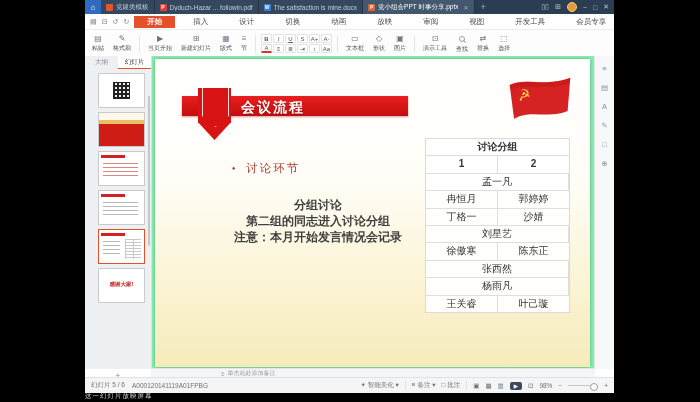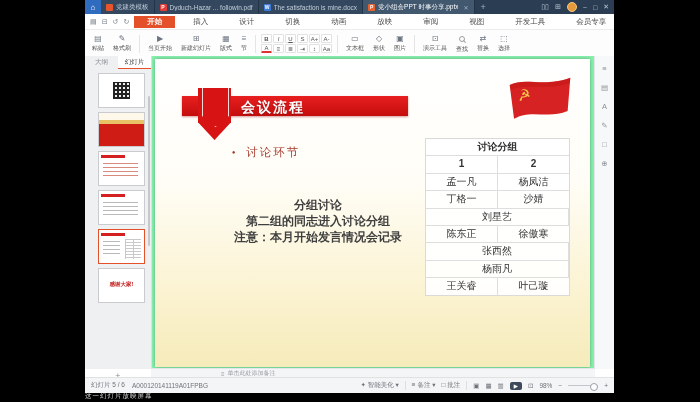--- a/index.html
+++ b/index.html
@@ -68,21 +68,21 @@
      box-shadow:0 0 3px rgba(0,0,0,.3);overflow:hidden;}
   .titlebar{position:absolute;left:27px;top:37px;width:226px;height:20px;
      background:linear-gradient(180deg,#e81f1f,#c40d0d);box-shadow:0 1px 2px rgba(160,30,30,.45);}
   .badge{position:absolute;left:43px;top:29px;width:33px;height:52px;background:#d81313;
      clip-path:polygon(0 0,100% 0,100% 66%,50% 100%,0 66%);box-shadow:1px 1px 2px rgba(120,20,20,.4);}
   .badge-line{position:absolute;left:47px;top:29px;width:25px;height:38px;border:1px solid rgba(255,255,255,.85);border-top:none;
      clip-path:polygon(0 0,100% 0,100% 72%,50% 100%,0 72%);}
   .stitle{position:absolute;left:86px;top:40px;color:#fff;font-weight:bold;font-size:14px;letter-spacing:2px;text-shadow:0 1px 1px rgba(100,0,0,.5);}
   .flag{position:absolute;right:14px;top:18px;width:72px;height:52px;transform:rotate(-4deg);}
   .flag .emblem{position:absolute;left:14px;top:8px;color:#f7c948;font-size:15px;transform:rotate(-8deg);}
-  .sbullet{position:absolute;left:76px;top:86px;font-size:11.5px;color:#a8392c;font-family:"DejaVu Serif","Liberation Serif",serif;letter-spacing:2px;}
+  .sbullet{position:absolute;left:76px;top:102px;font-size:11.5px;color:#a8392c;font-family:"DejaVu Serif","Liberation Serif",serif;letter-spacing:2px;}
   .sbullet .dot{color:#a8392c;margin-right:8px;font-size:9px;}
   .sbody{position:absolute;left:22px;top:138px;width:282px;text-align:center;color:#3f3f3f;font-weight:bold;font-size:12px;line-height:16px;}
   .tbl{position:absolute;right:20px;top:79px;width:143px;background:rgba(255,255,255,.92);border:1px solid #dadada;font-size:10px;color:#333;}
   .trow{display:flex;border-bottom:1px solid #dedede;height:16.4px;line-height:16.4px;}
   .trow:last-child{border-bottom:none;}
   .tcell{flex:1;text-align:center;overflow:hidden;white-space:nowrap;}
   .tcell:first-child{border-right:1px solid #dedede;}
   .thead{font-weight:bold;}
 
   .dock{width:19px;background:#f7f8f9;border-left:1px solid #e3e4e6;display:flex;flex-direction:column;align-items:center;padding-top:8px;gap:10px;color:#8a9097;font-size:7.5px;flex:0 0 auto;}
@@ -299,32 +299,35 @@
           <div class="tbl">
             <div class="trow thead">
                 <span class="tcell" style="border-right:none">讨论分组</span>
               </div>
             <div class="trow thead">
               <span class="tcell">1</span>
                 <span class="tcell">2</span>
             </div>
             <div class="trow">
                 <span class="tcell">孟一凡</span>
-                <span class="tcell">杨凤洁</span>
+              </div>
+            <div class="trow">
+                <span class="tcell">冉恒月</span>
+                <span class="tcell">郭婷婷</span>
               </div>
             <div class="trow">
                 <span class="tcell">丁格一</span>
                 <span class="tcell">沙婧</span>
               </div>
             <div class="trow">
                 <span class="tcell">刘星艺</span>
               </div>
             <div class="trow">
+                <span class="tcell">徐傲寒</span>
                 <span class="tcell">陈东正</span>
-                <span class="tcell">徐傲寒</span>
               </div>
             <div class="trow">
                 <span class="tcell">张西然</span>
               </div>
             <div class="trow">
                 <span class="tcell">杨雨凡</span>
               </div>
             <div class="trow">
                 <span class="tcell">王关睿</span>
                 <span class="tcell">叶己璇</span>

